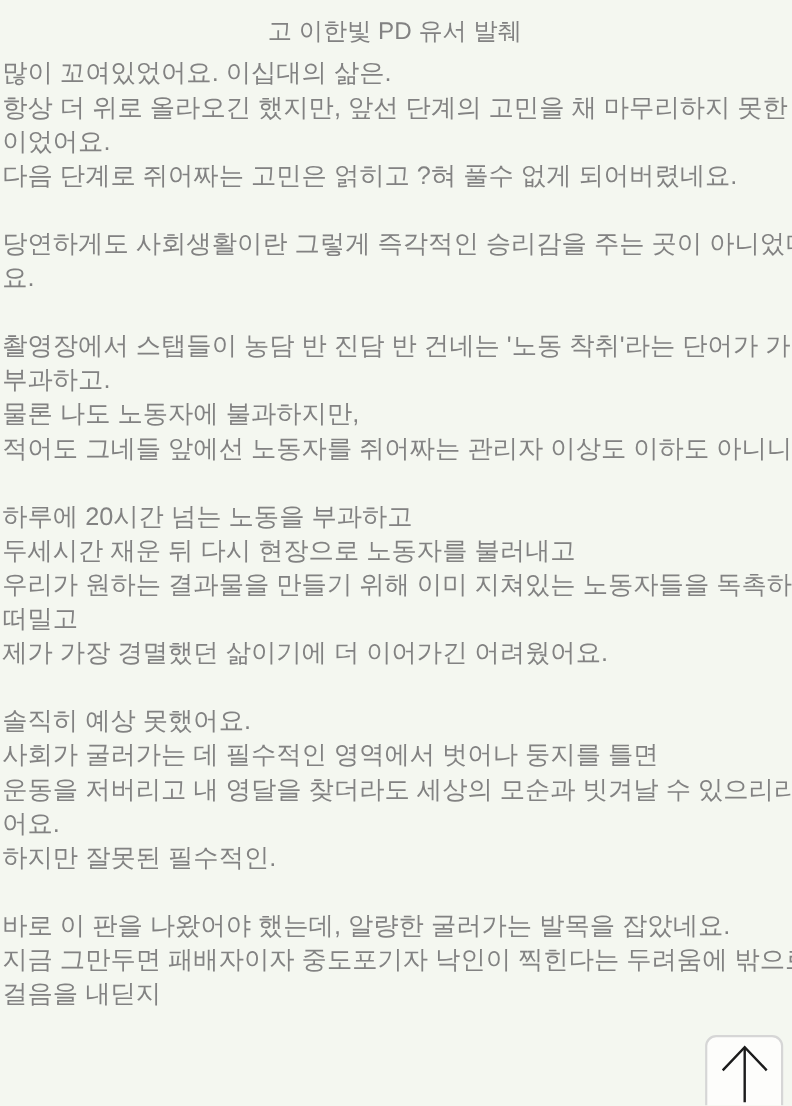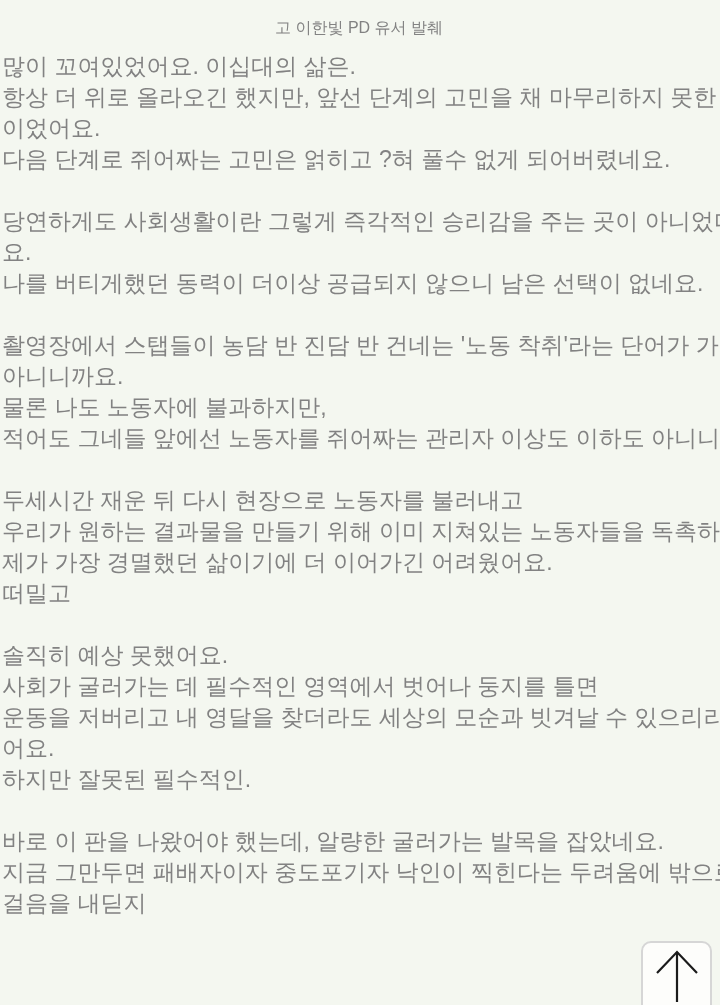--- a/index.html
+++ b/index.html
@@ -20,21 +20,21 @@
   .page {
     position: relative;
     width: 720px;
     height: 1005px;
     background: var(--background);
     color: var(--text-color);
     padding: 12px 4px 0 2px;
     overflow: hidden;
   }
   .doc-title {
-    font-size: 16px;
+    font-size: 22px;
     line-height: 31px;
     text-align: center;
     margin-bottom: 8px;
     white-space: nowrap;
     color: var(--text-color);
   }
   .para { margin: 0; }
   .para + .para { margin-top: 31px; }
   .doc-line {
     font-size: 23px;
@@ -71,33 +71,33 @@
   <div>
       <div class="para">
         <div class="doc-line">많이 꼬여있었어요. 이십대의 삶은.</div>
         <div class="doc-line">항상 더 위로 올라오긴 했지만, 앞선 단계의 고민을 채 마무리하지 못한 도약</div>
         <div class="doc-line">이었어요.</div>
         <div class="doc-line">다음 단계로 쥐어짜는 고민은 얽히고 ?혀 풀수 없게 되어버렸네요.</div>
       </div>
       <div class="para">
         <div class="doc-line">당연하게도 사회생활이란 그렇게 즉각적인 승리감을 주는 곳이 아니었더라구</div>
         <div class="doc-line">요.</div>
-        <div class="doc-line">나를 버티게했던 동력이 더이상 공급되지 않으니 남은 선택이 없네요.</div>
       </div>
       <div class="para">
         <div class="doc-line">촬영장에서 스탭들이 농담 반 진담 반 건네는 '노동 착취'라는 단어가 가슴을</div>
-        <div class="doc-line">아니니까요.</div>
+        <div class="doc-line">부과하고.</div>
         <div class="doc-line">물론 나도 노동자에 불과하지만,</div>
         <div class="doc-line">적어도 그네들 앞에선 노동자를 쥐어짜는 관리자 이상도 이하도 아니니까요.</div>
       </div>
       <div class="para">
+        <div class="doc-line">하루에 20시간 넘는 노동을 부과하고</div>
         <div class="doc-line">두세시간 재운 뒤 다시 현장으로 노동자를 불러내고</div>
         <div class="doc-line">우리가 원하는 결과물을 만들기 위해 이미 지쳐있는 노동자들을 독촉하고 등</div>
+        <div class="doc-line">떠밀고</div>
         <div class="doc-line">제가 가장 경멸했던 삶이기에 더 이어가긴 어려웠어요.</div>
-        <div class="doc-line">떠밀고</div>
       </div>
       <div class="para">
         <div class="doc-line">솔직히 예상 못했어요.</div>
         <div class="doc-line">사회가 굴러가는 데 필수적인 영역에서 벗어나 둥지를 틀면</div>
         <div class="doc-line">운동을 저버리고 내 영달을 찾더라도 세상의 모순과 빗겨날 수 있으리라 여겼</div>
         <div class="doc-line">어요.</div>
         <div class="doc-line">하지만 잘못된 필수적인.</div>
       </div>
       <div class="para">
         <div class="doc-line">바로 이 판을 나왔어야 했는데, 알량한 굴러가는 발목을 잡았네요.</div>

